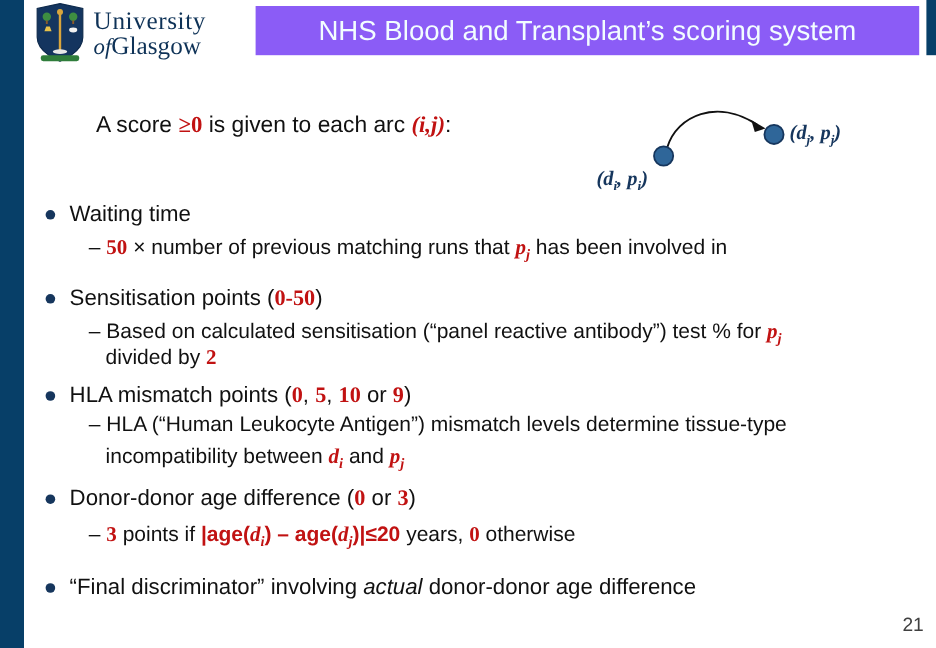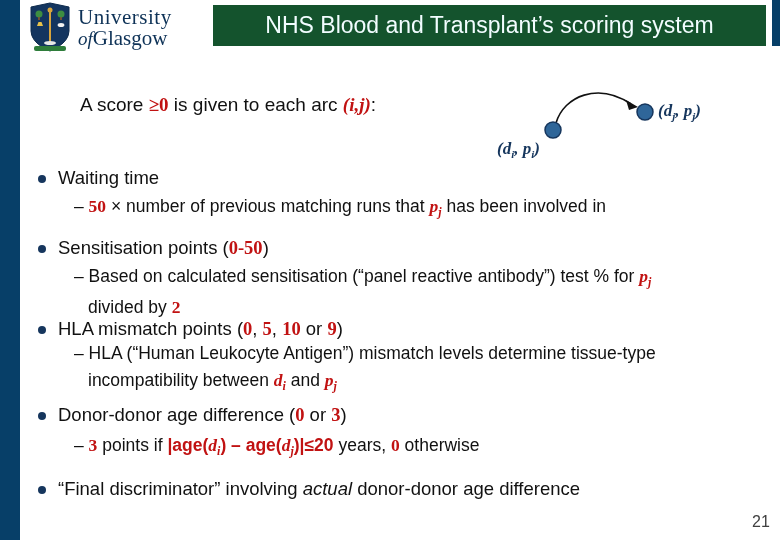--- a/index.html
+++ b/index.html
@@ -13,21 +13,21 @@
   
   .left-strip{left:0;top:0;width:20px;height:540px;background:#073F68;}
   .right-sliver{left:772px;top:0;width:8px;height:46px;background:#073F68;}
   .logo{left:28px;top:2px;width:186px;height:52px;display:flex;align-items:center;}
   .crest{width:44px;height:52px;flex:0 0 auto;}
   .logo-text{margin-left:6px;font-family:"Liberation Serif", serif;color:#0E3257;line-height:1.0;}
   .logo-line1{font-size:21px;letter-spacing:0.5px;font-family:Liberation Serif, serif;}
   .logo-line2{font-size:21px;}
   .logo-of{font-style:italic;margin-right:0;font-size:19px;}
   .title-bar{
-    left:213px;top:5px;width:553px;height:41px;background:#14532d;
+    left:213px;top:5px;width:553px;height:41px;background:#8b5cf6;
     display:flex;align-items:center;justify-content:center;
     color:#F2FDFF;font-size:23px;white-space:nowrap;
   }
   
   .intro{left:55px;top:94px;font-size:19px;white-space:nowrap;margin-left:25px;}
   
   .rnum{font-family:"Liberation Serif", serif;font-weight:bold;color:#C11212;}
   .rmath{font-family:Liberation Sans, sans-serif;font-weight:bold;color:#C11212;}
   .mvar{font-family:"Liberation Serif", serif;font-weight:bold;font-style:italic;color:#C11212;}
   .mvarsub{font-family:"Liberation Serif", serif;font-weight:bold;font-style:italic;color:#C11212;
@@ -88,21 +88,21 @@
 <div class="abs node-label node-label-top"><span>(d</span><span class="nsub">j</span><span>, p</span><span class="nsub">j</span><span>)</span></div>
 <div class="abs node-label node-label-bottom"><span>(d</span><span class="nsub">i</span><span>, p</span><span class="nsub">i</span><span>)</span></div>
 
 <span class="abs bdot" style="top:175px"></span>
 <div class="abs blabel" style="top:167px"><span>Waiting time</span></div>
 <div class="abs bsub" style="top:196px"><span>– </span><span class="rnum">50</span><span> × number of previous matching runs that </span><span class="mvar">p</span><span class="mvarsub">j</span><span> has been involved in</span></div>
 
 <span class="abs bdot" style="top:245px"></span>
 <div class="abs blabel" style="top:237px"><span>Sensitisation points (</span><span class="rnum">0-50</span><span>)</span></div>
 <div class="abs bsub" style="top:266px"><span>– </span><span>Based on calculated sensitisation (“panel reactive antibody”) test % for </span><span class="mvar">p</span><span class="mvarsub">j</span></div>
-<div class="abs bsub2" style="top:297px"><span>divided by </span><span class="rnum">2</span></div>
+<div class="abs bsub2" style="top:287px"><span>divided by </span><span class="rnum">2</span></div>
 
 <span class="abs bdot" style="top:326px"></span>
 <div class="abs blabel" style="top:318px"><span>HLA mismatch points (</span><span class="rnum">0</span><span>, </span><span class="rnum">5</span><span>, </span><span class="rnum">10</span><span> or </span><span class="rnum">9</span><span>)</span></div>
 <div class="abs bsub" style="top:343px"><span>– </span><span>HLA (“Human Leukocyte Antigen”) mismatch levels determine tissue-type</span></div>
 <div class="abs bsub2" style="top:370px"><span>incompatibility between </span><span class="mvar">d</span><span class="mvarsub">i</span><span> and </span><span class="mvar">p</span><span class="mvarsub">j</span></div>
 
 <span class="abs bdot" style="top:412px"></span>
 <div class="abs blabel" style="top:404px"><span>Donor-donor age difference (</span><span class="rnum">0</span><span> or </span><span class="rnum">3</span><span>)</span></div>
 <div class="abs bsub" style="top:435px"><span>– </span><span class="rnum">3</span><span> points if </span><span class="rmath">|age(</span><span class="mvar">d</span><span class="mvarsub">i</span><span class="rmath">) – age(</span><span class="mvar">d</span><span class="mvarsub">j</span><span class="rmath">)|</span><span class="rmath">≤20</span><span> years, </span><span class="rnum">0</span><span> otherwise</span></div>
 

